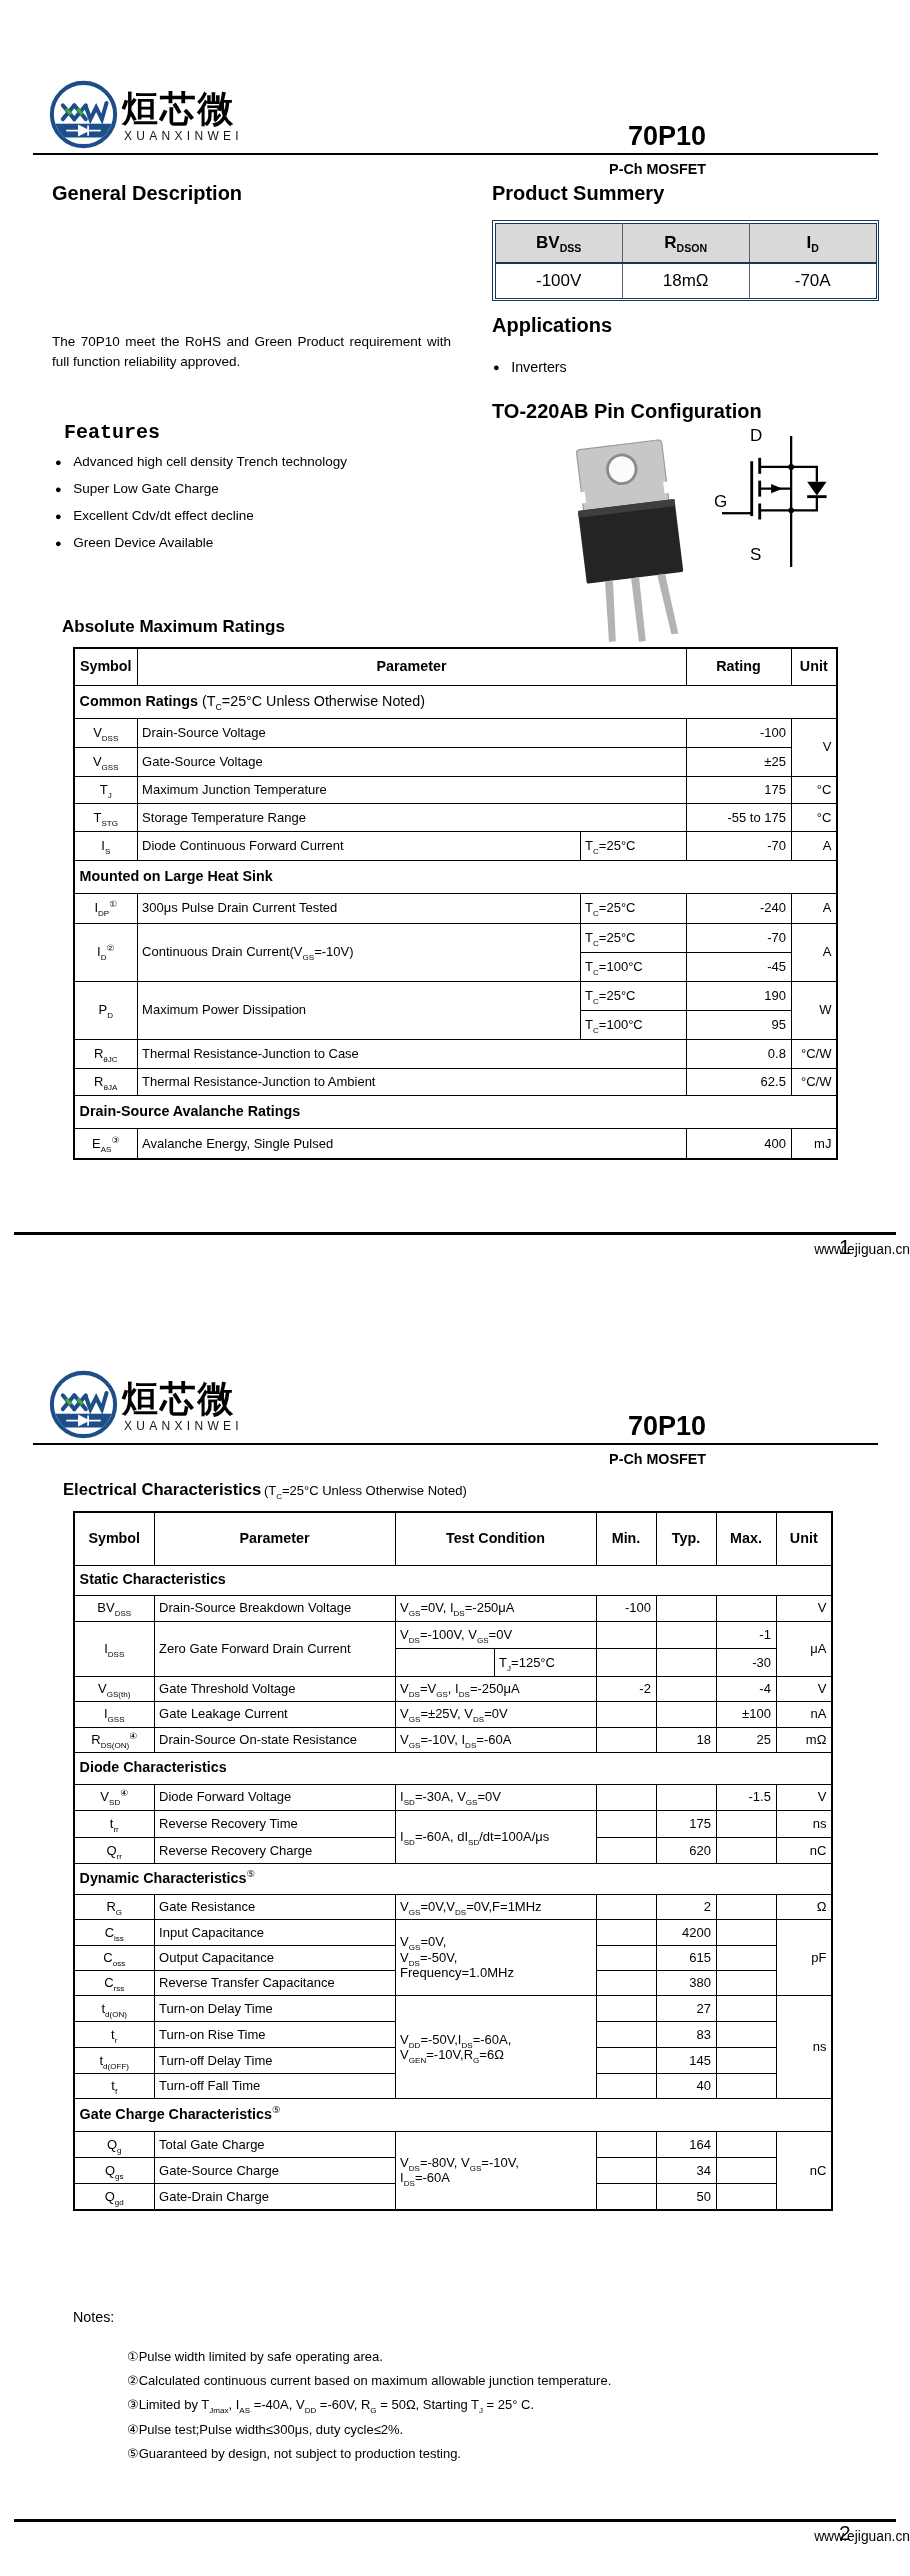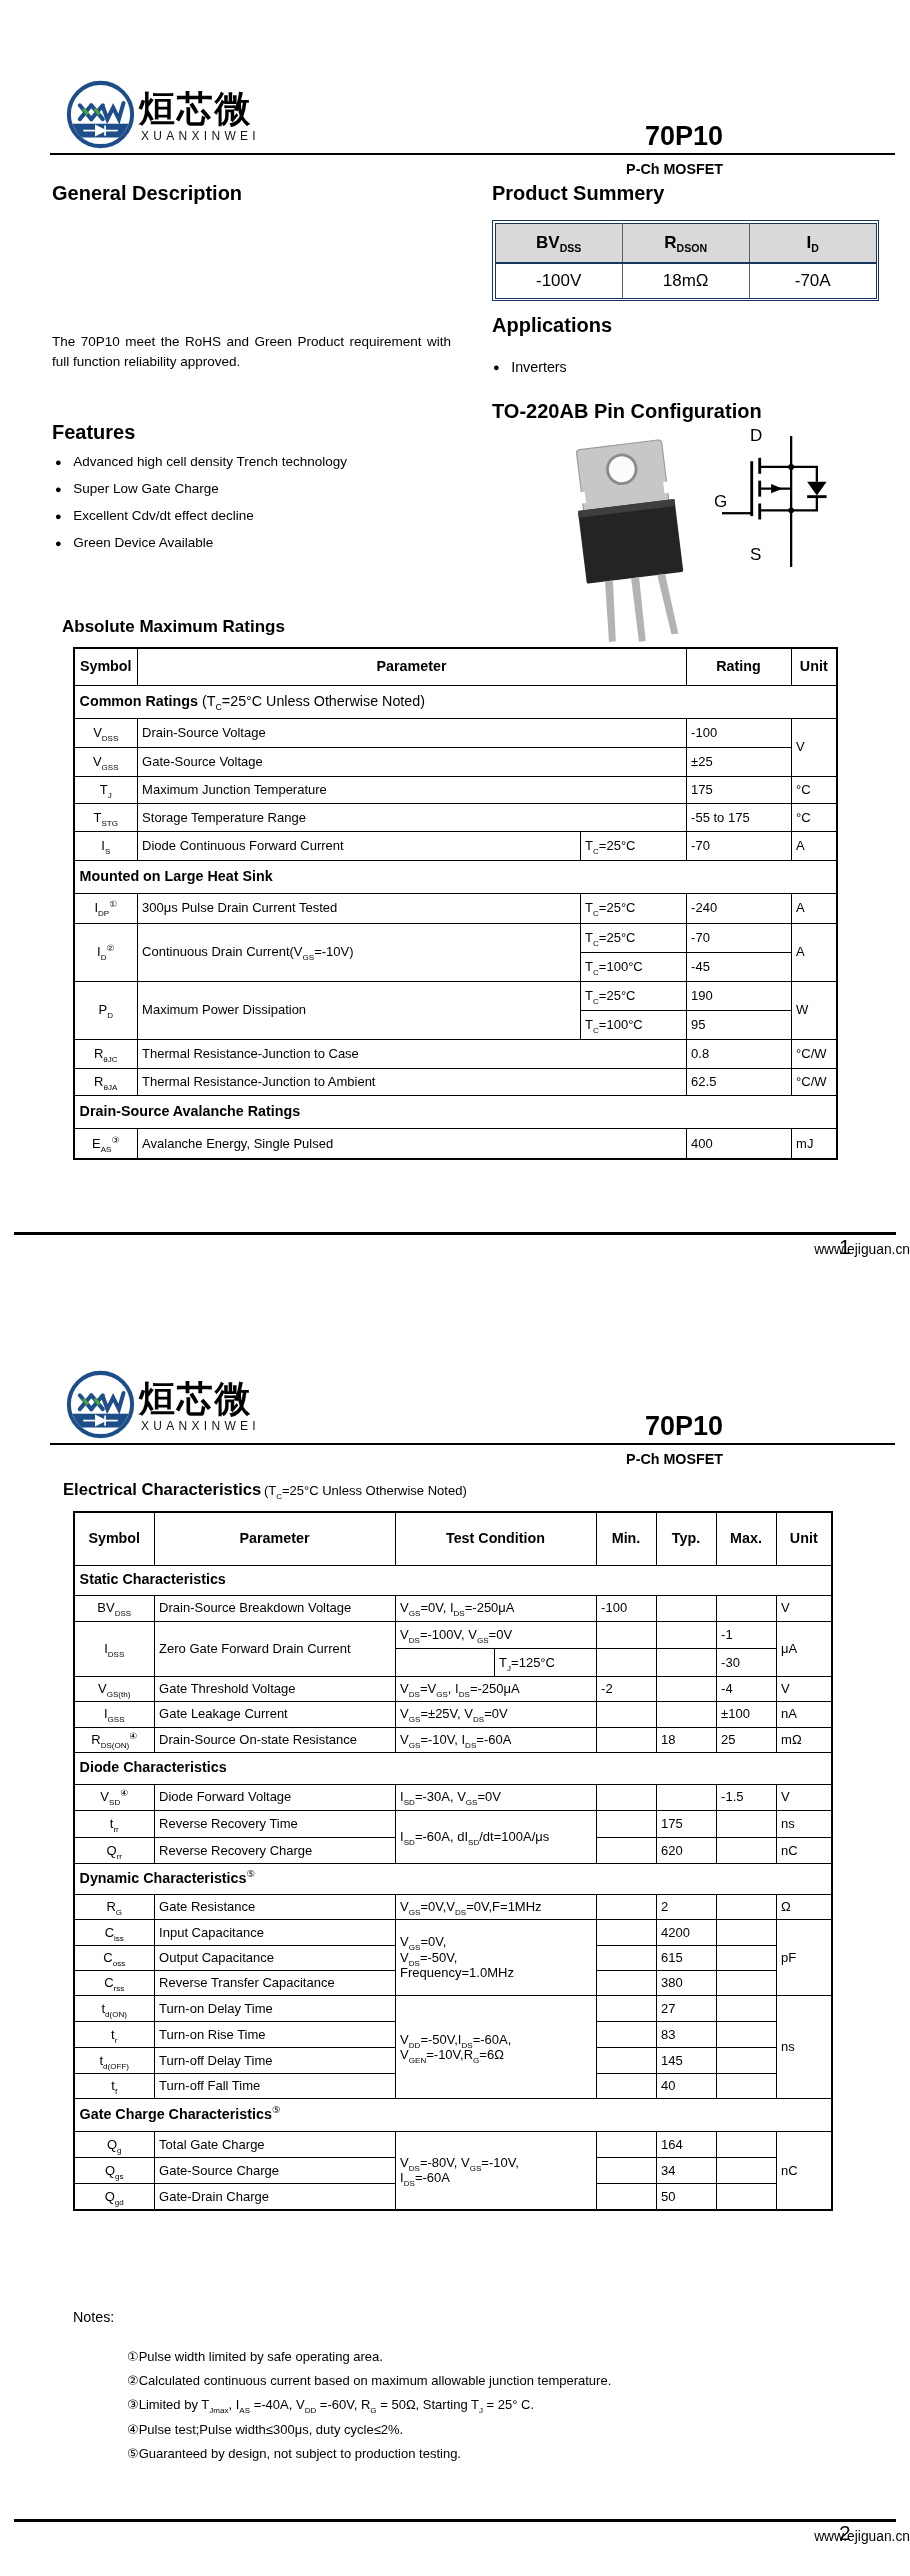--- a/index.html
+++ b/index.html
@@ -3,21 +3,21 @@
 <meta charset="utf-8">
 <style>
   html,body { margin:0; padding:0; background:#ffffff; }
   .sheet { position:relative; width:910px; height:2576px; background:#fff;
            font-family:"Liberation Sans","DejaVu Sans",sans-serif; color:#000; overflow:hidden; }
   .abs { position:absolute; }
   sub { font-size:0.62em; line-height:0; }
   sup { font-size:0.68em; line-height:0; vertical-align:super; }
 
   
-  .page-head { left:17px; width:740px; height:120px; }
+  .page-head { left:0; width:740px; height:120px; }
   .logo-svg { position:absolute; left:49px; top:4.6px; }
   .logo-cn { position:absolute; left:122px; top:10.3px; font-size:36px; font-weight:bold; letter-spacing:1.7px; }
   .logo-en { position:absolute; left:124px; top:54px; font-size:12px; letter-spacing:4.3px; color:#151515; }
   .part-no { position:absolute; right:34px; top:46px; font-size:27px; font-weight:bold; }
   .head-rule { position:absolute; left:33px; width:845px; top:78px; height:2.3px; background:#000; }
   .dev-type { position:absolute; right:34px; top:86px; font-size:14.3px; font-weight:bold; }
 
   .h2 { font-size:20px; font-weight:bold; }
   .body-text { font-size:13.5px; line-height:19.5px; text-align:justify; }
   .feat-row { display:flex; align-items:flex-start; margin-bottom:11px; font-size:13.5px; }
@@ -30,21 +30,21 @@
   table.sum td:first-child { border-left:none; }
   table.sum tr.h td { background:#d9d9d9; font-weight:bold; font-size:17px; height:36px; border-bottom:2.9px double #17365d; }
   table.sum tr.v td { font-size:17px; height:32px; }
 
   
   table.ds { border-collapse:collapse; table-layout:fixed; border:2.3px solid #000; }
   table.ds td { border:1.1px solid #000; padding:1.1px 4.6px; font-size:13px; line-height:15.5px; overflow:hidden; }
   table.ds tr.thead td { font-weight:bold; font-size:14.3px; text-align:center; border-bottom:1.7px solid #000; }
   table.ds tr.sec td { border-top:1.7px solid #000; border-bottom:1.7px solid #000; font-size:14.3px; text-align:left; }
   table.ds td.sym { text-align:center; }
-  table.ds td.ctr { text-align:left; }
+  table.ds td.ctr { text-align:right; }
   table.ds td.param { text-align:left;margin-left:23px; }
 
   .notes-label { font-size:14.3px; }
   .note-line { font-size:13px; margin-bottom:9.2px; }
 
   .foot-rule { height:2.9px; background:#000; left:14.3px; width:882px; }
   .foot-site { left:0; width:910px; text-align:right; font-size:13.8px; }
   .foot-page { left:839px; font-size:21px; }
 
   .mos-label { position:absolute; font-size:17px; }
@@ -80,21 +80,21 @@
     <div class="logo-cn">烜芯微</div>
     <div class="logo-en">XUANXINWEI</div>
     <div class="part-no">70P10</div>
     <div class="head-rule"></div>
     <div class="dev-type">P-Ch MOSFET</div>
   </div>
 
   <div class="h2 abs" style="left:52px; top:182px;">General Description</div>
   <div class="body-text abs" style="left:52px; top:332px; width:399px;">The  70P10  meet the RoHS and Green Product requirement with full function reliability approved.</div>
 
-  <div class="h2 abs" style="left:52px; top:421px;">Features</div>
+  <div class="h2 abs" style="left:64px; top:421px;font-family:Liberation Mono, monospace;">Features</div>
   <div class="abs" style="left:55px; top:454px; width:402px;">
     <div class="feat-row">
         <span class="blt">●</span>
         <span>Advanced high cell density Trench technology</span>
       </div>
     <div class="feat-row">
         <span class="blt">●</span>
         <span>Super Low Gate Charge</span>
       </div>
     <div class="feat-row">

